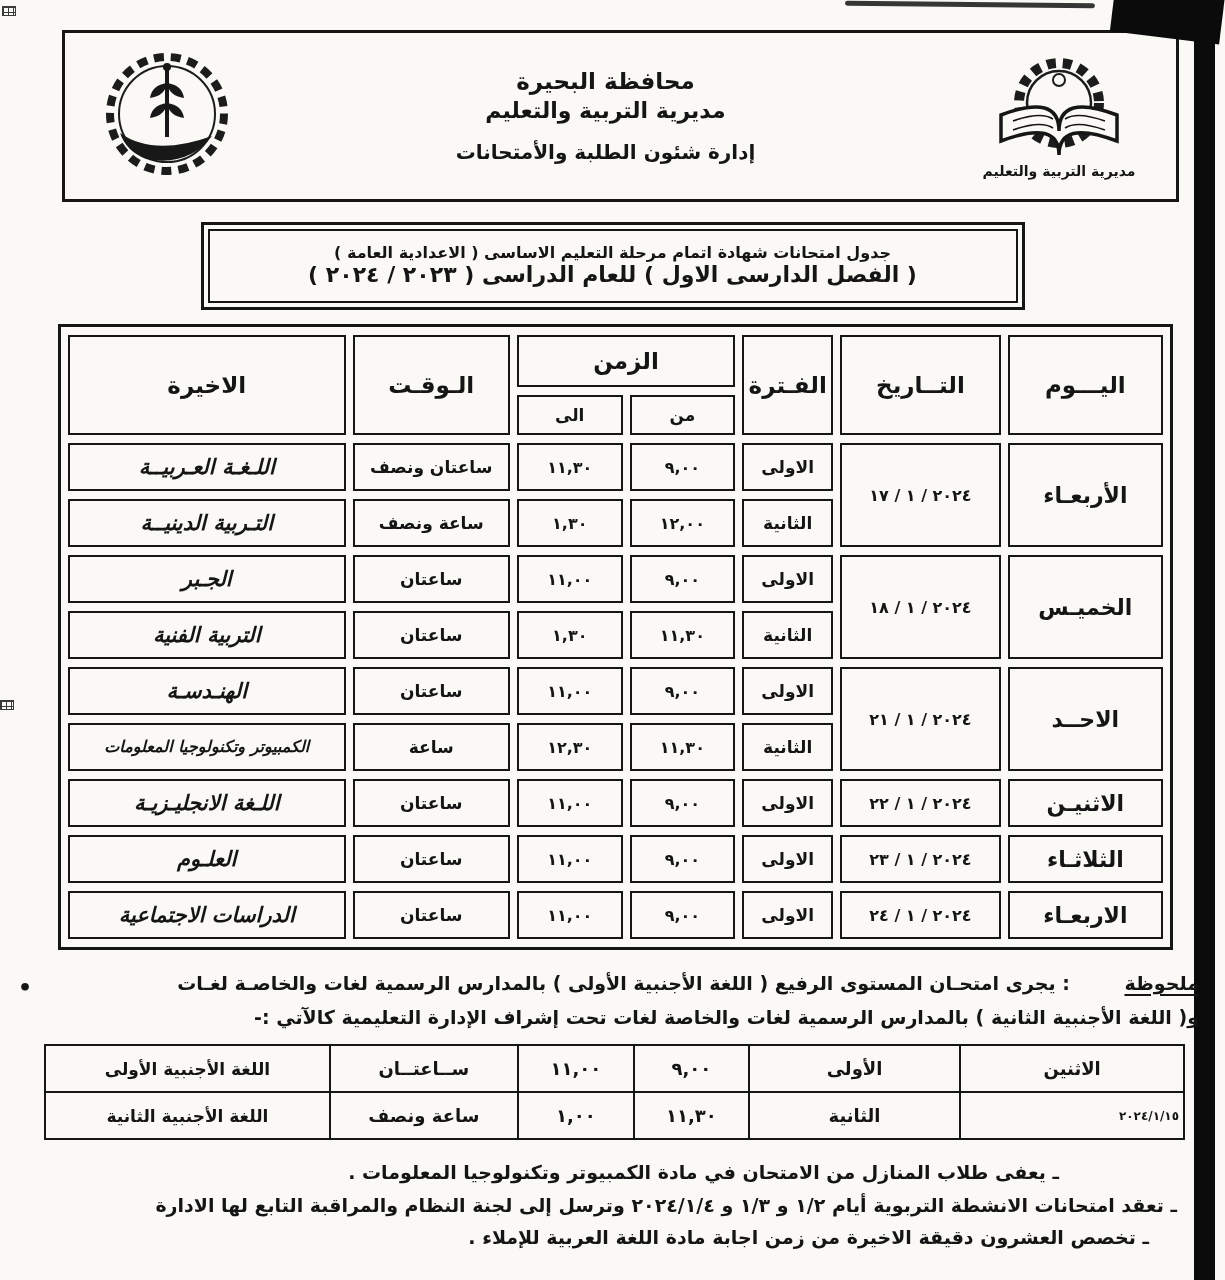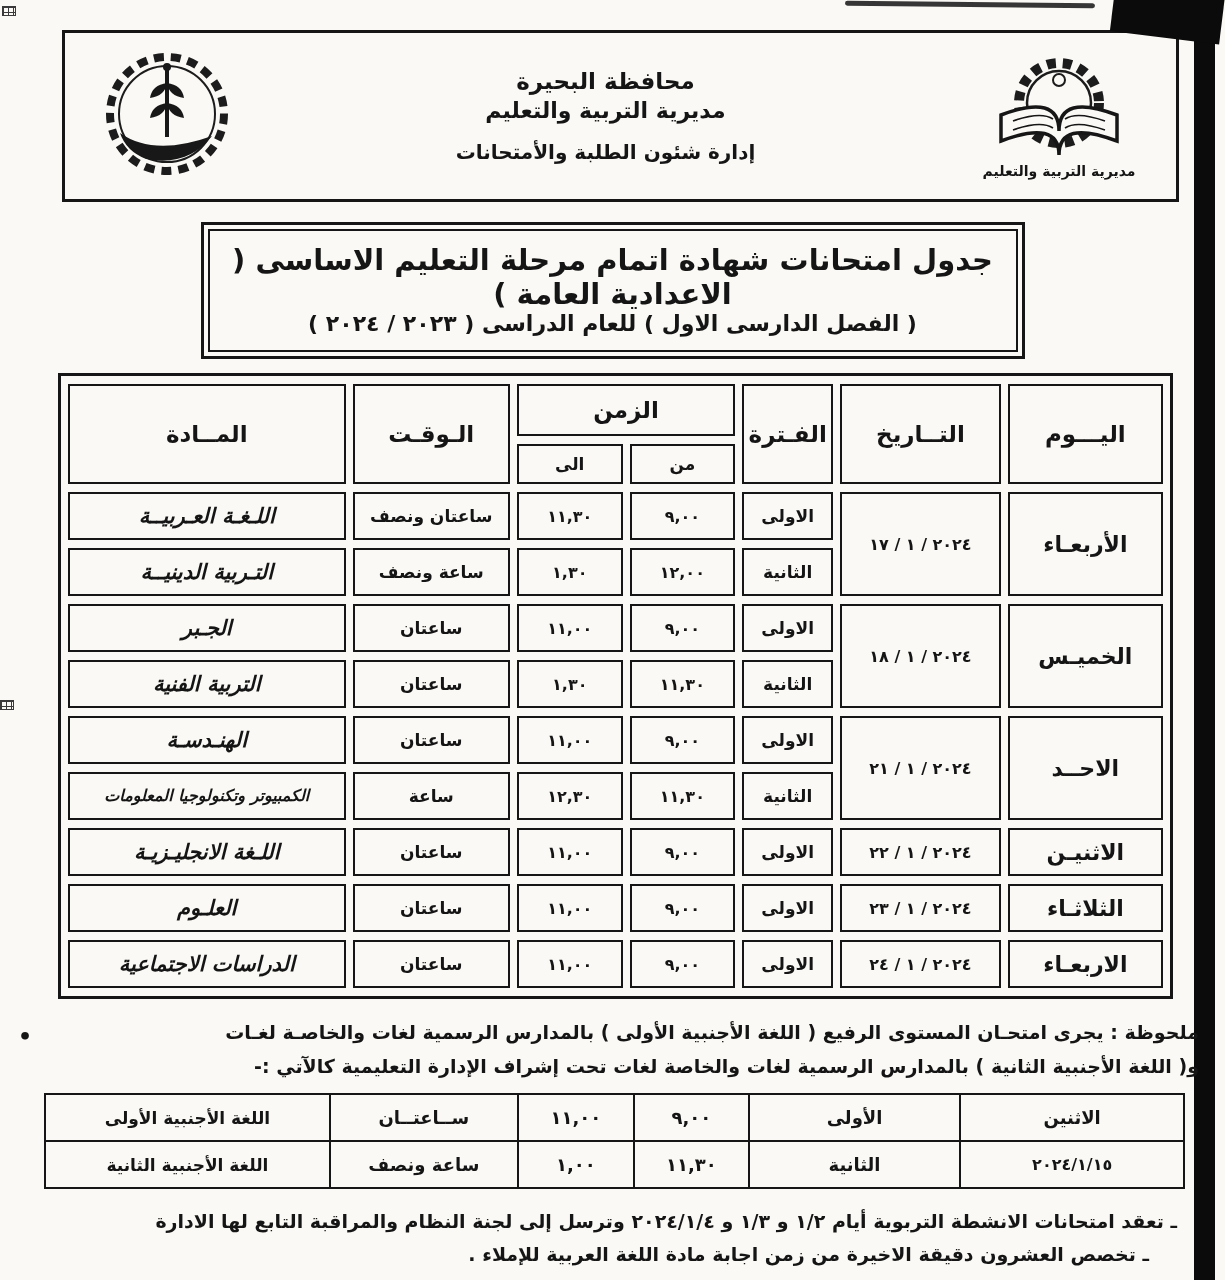--- a/index.html
+++ b/index.html
@@ -30,21 +30,21 @@
   .hdr-l1 { font-size:23px; margin-bottom:4px; }
   .hdr-l2 { font-size:22px; margin-bottom:17px; }
   .hdr-l3 { font-size:20px; }
   .logo-left { width:176px; flex:none; text-align:center; }
   .logo-right { width:206px; flex:none; text-align:center; }
   .logo-caption { font-size:14px; font-weight:bold; margin-top:-6px; }
 
   
   .title-box { width:824px; margin:20px auto 0; border:3px solid #161616; padding:4px; }
   .title-inner { border:2.5px solid #161616; padding:12px 8px 14px; text-align:center; font-weight:bold; }
-  .title-l1 { font-size:29px; }
+  .title-l1 { font-size:16px; }
   .title-l2 { font-size:22px; }
 
   
   .main-wrap { margin:14px 52px 0 58px; }
   table.main { width:100%; border:3.5px solid #161616; border-collapse:separate; border-spacing:7px 8px; table-layout:fixed; }
   table.main th, table.main td {
     border:2.5px solid #161616; text-align:center; vertical-align:middle;
     font-weight:bold; padding:2px 2px; overflow:hidden;
   }
   table.main thead tr.hr1 th { height:52px; font-size:23px; }
@@ -56,28 +56,28 @@
   .c-date { font-size:16px; }
   .c-period { font-size:17px; }
   .c-time { font-size:16px; }
   .c-dur  { font-size:17px; }
   .c-subj { font-size:21px;font-style:italic; }
   .c-subj.small { font-size:16px; line-height:1.3; }
 
   
   .note { position:relative; margin:16px 26px 0 26px; font-weight:bold; font-size:19px; line-height:1.8; text-align:right; }
   .note-bullet { position:absolute; left:-8px; top:2px; font-size:22px; }
-  .note-label { text-decoration-thickness:2px; text-underline-offset:4px; }
+  .note-label { text-decoration:underline; text-decoration-thickness:2px; text-underline-offset:4px;margin-left:48px; }
 
   
   .second-wrap { margin:10px 40px 0 44px; }
   table.second { width:100%; border-collapse:collapse; table-layout:fixed; border:2.5px solid #161616; }
   table.second td { border:2.5px solid #161616; height:47px; text-align:center; vertical-align:middle; font-weight:bold; font-size:18px; padding:2px 4px; }
   table.second td.s-subj { font-size:17px; }
-  table.second td.s-date { font-size:16px; }
+  table.second td.s-date { font-size:12px;text-align:right; }
 
   
   .footnotes { margin:16px 48px 0 28px; font-weight:bold; font-size:19px; line-height:1.7; text-align:right; }
   .fn { white-space:nowrap; }
   .fn-0 { padding-right:118px; }
   .fn-1 { padding-right:0; }
   .fn-2 { padding-right:28px; }
 </style>
 </head>
 <body>
@@ -139,21 +139,21 @@
           <col style="width:152px">
           <col style="width:268px">
       </colgroup>
       <thead>
         <tr class="hr1">
           <th rowspan="2">اليـــوم</th>
           <th rowspan="2">التــاريخ</th>
           <th rowspan="2" class="th-period">الفـترة</th>
           <th colspan="2">الزمن</th>
           <th rowspan="2">الـوقـت</th>
-          <th rowspan="2">المــادة</th>
+          <th rowspan="2">الاخيرة</th>
         </tr>
         <tr class="hr2">
           <th>من</th>
           <th>الى</th>
         </tr>
       </thead>
       <tbody>
 
         <tr>
           <td rowspan="2" class="c-day">الأربعـاء</td>
@@ -270,17 +270,18 @@
           <td dir="ltr">١١,٣٠</td>
           <td dir="ltr">١,٠٠</td>
           <td>ساعة ونصف</td>
           <td class="s-subj">اللغة الأجنبية الثانية</td>
         </tr>
       </tbody>
     </table>
   </div>
 
   <div class="footnotes">
+    <div class="fn fn-0">ـ  يعفى طلاب المنازل من الامتحان في مادة الكمبيوتر وتكنولوجيا المعلومات .</div>
     <div class="fn fn-1">ـ  تعقد امتحانات الانشطة التربوية أيام ١/٢ و ١/٣ و ٢٠٢٤/١/٤ وترسل إلى لجنة النظام والمراقبة التابع لها الادارة</div>
     <div class="fn fn-2">ـ  تخصص العشرون دقيقة الاخيرة من زمن اجابة مادة اللغة العربية للإملاء .</div>
   </div>
 
 </div>
 
 </body></html>

